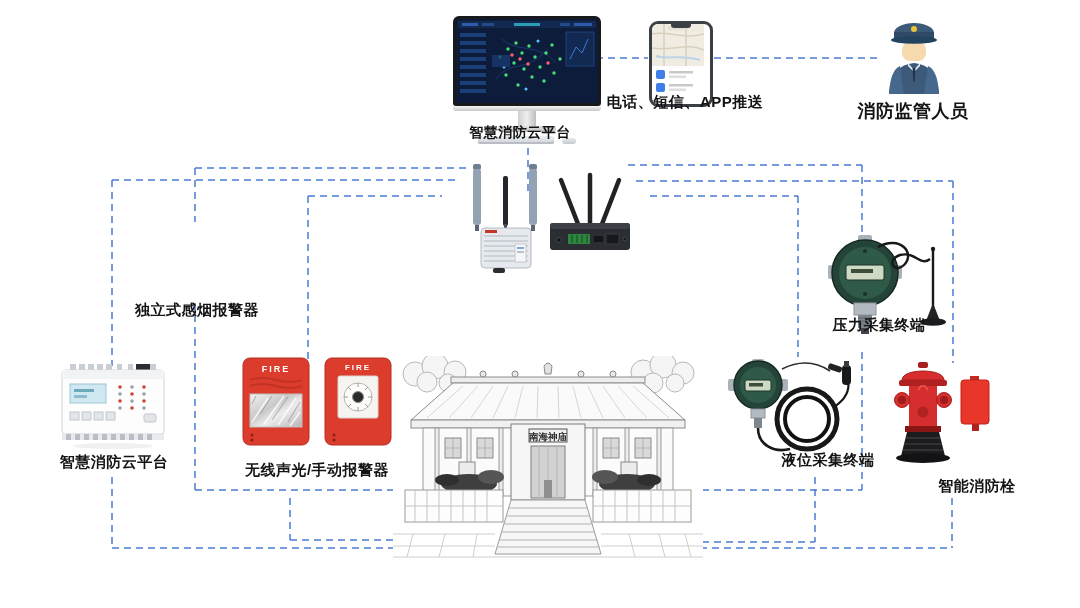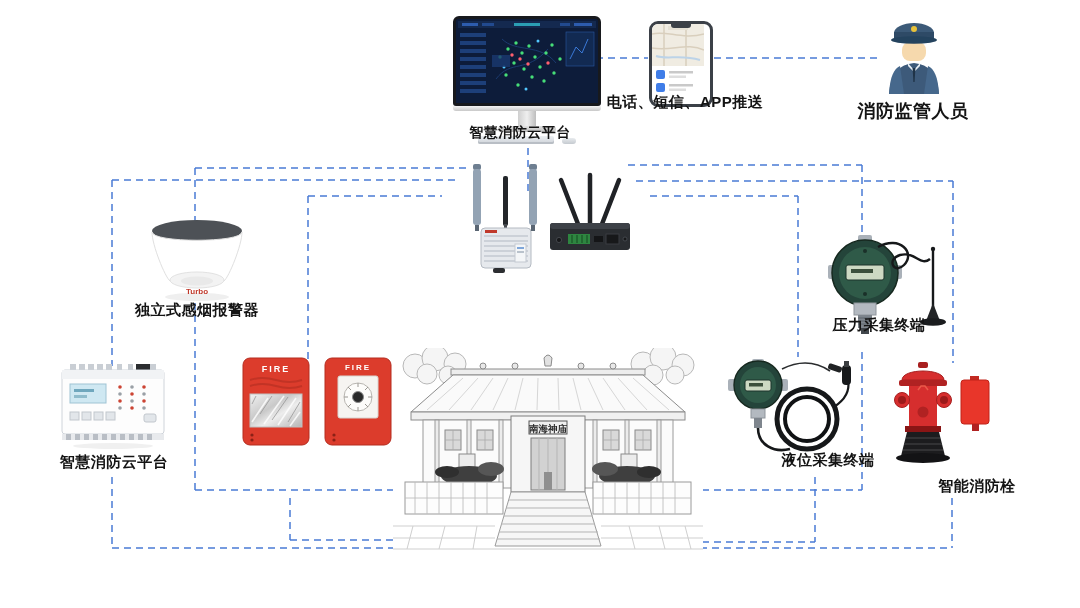--- a/index.html
+++ b/index.html
@@ -197,31 +197,20 @@
           <line x1="39" y1="65" x2="39" y2="73"></line>
         <line x1="44" y1="65" x2="44" y2="73"></line>
           <line x1="49" y1="65" x2="49" y2="73"></line>
       </g>
       <rect x="56" y="66" width="9" height="6" fill="#141517"></rect>
       <rect x="68" y="64" width="13" height="10" fill="#17181a" stroke="#3a3d42"></rect>
       <circle cx="87" cy="69" r="2" fill="#17181a" stroke="#4a4e54" stroke-width=".8"></circle>
     </svg>
   </div>
 
-  <div class="node" style="left:137px;top:217px;">
-    <svg width="120" height="86" viewBox="0 0 120 86">
-      <ellipse cx="60" cy="80" rx="32" ry="4" fill="#efefef"></ellipse>
-      <ellipse cx="60" cy="14" rx="45" ry="11" fill="#4d5156"></ellipse>
-      <path d="M15 15 C15 28 28 60 33 64 C40 70 80 70 87 64 C92 60 105 28 105 15
-               C105 26 15 26 15 15 Z" fill="#ffffff" stroke="#e0e0e0"></path>
-      <ellipse cx="60" cy="63" rx="27" ry="8" fill="#f3f3f3" stroke="#e2e2e2"></ellipse>
-      <ellipse cx="60" cy="64" rx="16" ry="4.5" fill="#e9e9e9"></ellipse>
-      <text x="60" y="77" text-anchor="middle" font-size="8" font-weight="700" fill="#c0392b">Turbo</text>
-    </svg>
-  </div>
   <div class="lbl mid" style="left:197px;top:301px;">独立式感烟报警器</div>
 
   <div class="node" style="left:56px;top:364px;">
     <svg width="116" height="86" viewBox="0 0 116 86">
       <g fill="#c9ced4">
         <rect x="14" y="0" width="6" height="6"></rect>
           <rect x="23" y="0" width="6" height="6"></rect>
         <rect x="32" y="0" width="6" height="6"></rect>
           <rect x="41" y="0" width="6" height="6"></rect>
         <rect x="50" y="0" width="6" height="6"></rect>
@@ -309,22 +298,23 @@
             <line x1="126" y1="31" x2="123" y2="34"></line>
           <line x1="106" y1="51" x2="109" y2="48"></line>
             <line x1="126" y1="51" x2="123" y2="48"></line>
         </g>
         <circle cx="116" cy="41" r="5.5" fill="#2a2a2a" stroke="#8a8a8a"></circle>
         <circle cx="92" cy="79" r="1.6" fill="#8a2116"></circle>
           <circle cx="92" cy="84" r="1.6" fill="#8a2116"></circle>
       </g>
     </svg>
   </div>
-
-  <div class="node" style="left:393px;top:348px;background:#0369a1;">
+  <div class="lbl mid" style="left:317px;top:461px;">无线声光/手动报警器</div>
+
+  <div class="node" style="left:393px;top:356px;background:#0369a1;">
     <svg width="310" height="206" viewBox="0 0 310 206">
       <rect x="0" y="0" width="310" height="206" fill="#ffffff"></rect>
 
       <g stroke="#b8b8b8" fill="#f5f5f5">
         <circle cx="22" cy="18" r="12"></circle>
           <circle cx="42" cy="10" r="13"></circle>
           <circle cx="62" cy="16" r="11"></circle>
         <circle cx="34" cy="26" r="10"></circle>
           <circle cx="55" cy="27" r="9"></circle>
         <circle cx="250" cy="16" r="12"></circle>

